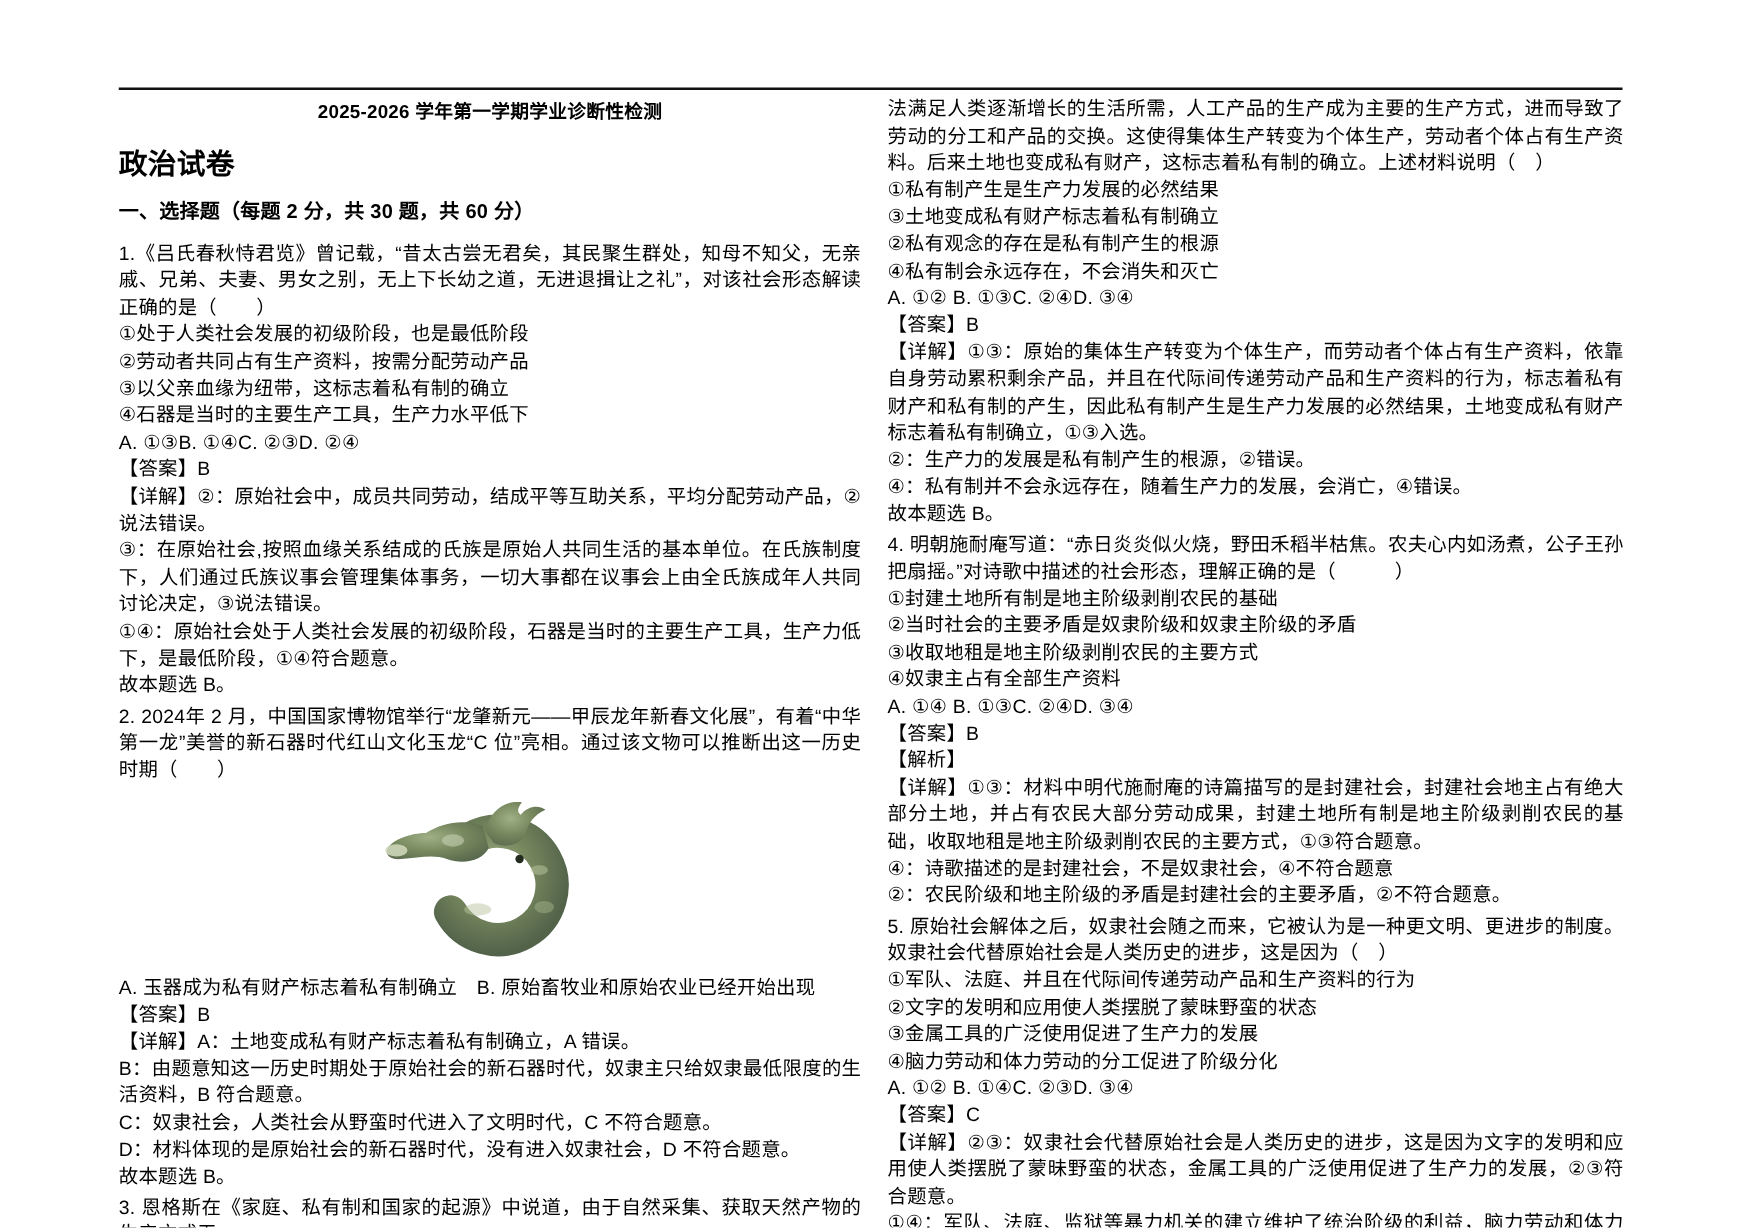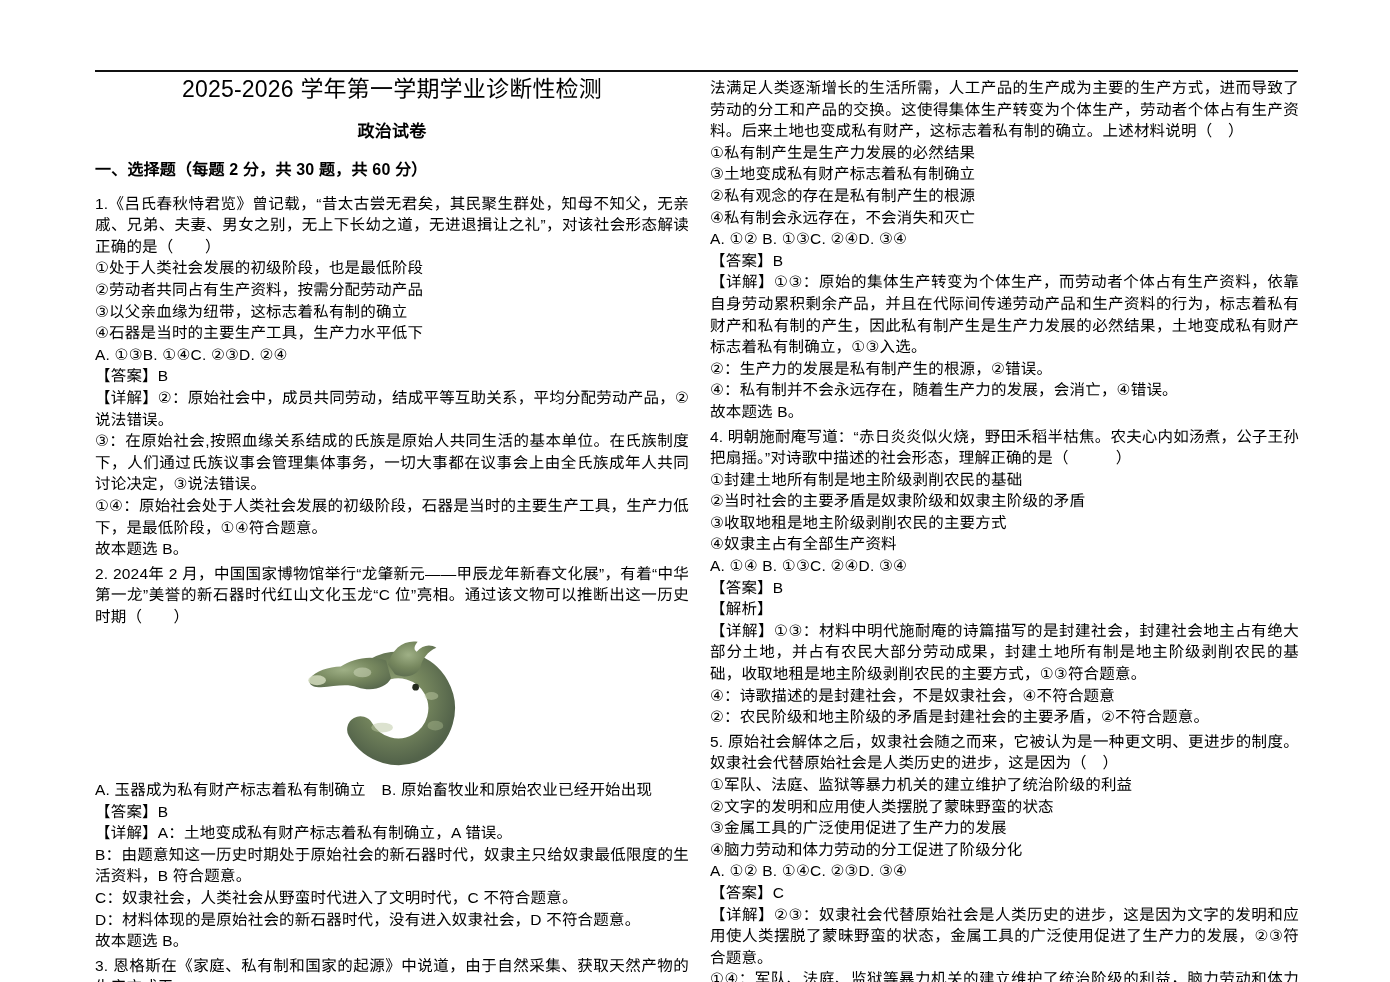--- a/index.html
+++ b/index.html
@@ -7,22 +7,22 @@
     width:1390px;height:982px;position:relative;
     font-family:"Liberation Sans","DejaVu Sans",sans-serif;
     color:#000;
   }
   .page{position:absolute;inset:0;background:#fff;}
   .top-rule{position:absolute;left:95px;top:70px;width:1203px;height:2px;background:#111;}
   .col{position:absolute;top:77px;font-size:15.5px;line-height:21.6px;text-align:justify;letter-spacing:0.2px;}
   .col-left{left:95px;width:594px;}
   .col-right{left:710px;width:589px;}
   .col p{margin:0;}
-  .title{font-size:23px;font-weight:normal;text-align:center;margin:0 0 17px 0;line-height:25px;}
-  .subtitle{font-size:17px;font-weight:bold;text-align:center;margin:0 0 15px 0;line-height:25px;}
+  .title{font-size:15px;font-weight:bold;text-align:center;margin:0 0 17px 0;line-height:25px;}
+  .subtitle{font-size:23px;font-weight:bold;text-align:left;margin:0 0 15px 0;line-height:25px;}
   .section-head{font-weight:bold;margin:0 0 12px 0;font-size:16px;}
   .qstem{margin-top:3px !important;}
   figure.jade{margin:4px 0;text-align:center;}
   figure.jade svg{display:inline-block;}
 </style>
 </head>
 <body>
 
 <div class="page">
   <div class="top-rule"></div>
@@ -101,21 +101,21 @@
     <p>③收取地租是地主阶级剥削农民的主要方式</p>
     <p>④奴隶主占有全部生产资料</p>
     <p>A. ①④ B. ①③C. ②④D. ③④</p>
     <p>【答案】B</p>
     <p>【解析】</p>
     <p>【详解】①③：材料中明代施耐庵的诗篇描写的是封建社会，封建社会地主占有绝大部分土地，并占有农民大部分劳动成果，封建土地所有制是地主阶级剥削农民的基础，收取地租是地主阶级剥削农民的主要方式，①③符合题意。</p>
     <p>④：诗歌描述的是封建社会，不是奴隶社会，④不符合题意</p>
     <p>②：农民阶级和地主阶级的矛盾是封建社会的主要矛盾，②不符合题意。</p>
 
     <p class="qstem">5. 原始社会解体之后，奴隶社会随之而来，它被认为是一种更文明、更进步的制度。奴隶社会代替原始社会是人类历史的进步，这是因为（　）</p>
-    <p>①军队、法庭、监狱等暴力机关的建立维护了统治阶级的利益</p>
+    <p>①军队、法庭、并且在代际间传递劳动产品和生产资料的行为</p>
     <p>②文字的发明和应用使人类摆脱了蒙昧野蛮的状态</p>
     <p>③金属工具的广泛使用促进了生产力的发展</p>
     <p>④脑力劳动和体力劳动的分工促进了阶级分化</p>
     <p>A. ①② B. ①④C. ②③D. ③④</p>
     <p>【答案】C</p>
     <p>【详解】②③：奴隶社会代替原始社会是人类历史的进步，这是因为文字的发明和应用使人类摆脱了蒙昧野蛮的状态，金属工具的广泛使用促进了生产力的发展，②③符合题意。</p>
     <p>①④：军队、法庭、监狱等暴力机关的建立维护了统治阶级的利益，脑力劳动和体力劳动的分</p>
   </div>
 </div>
 

